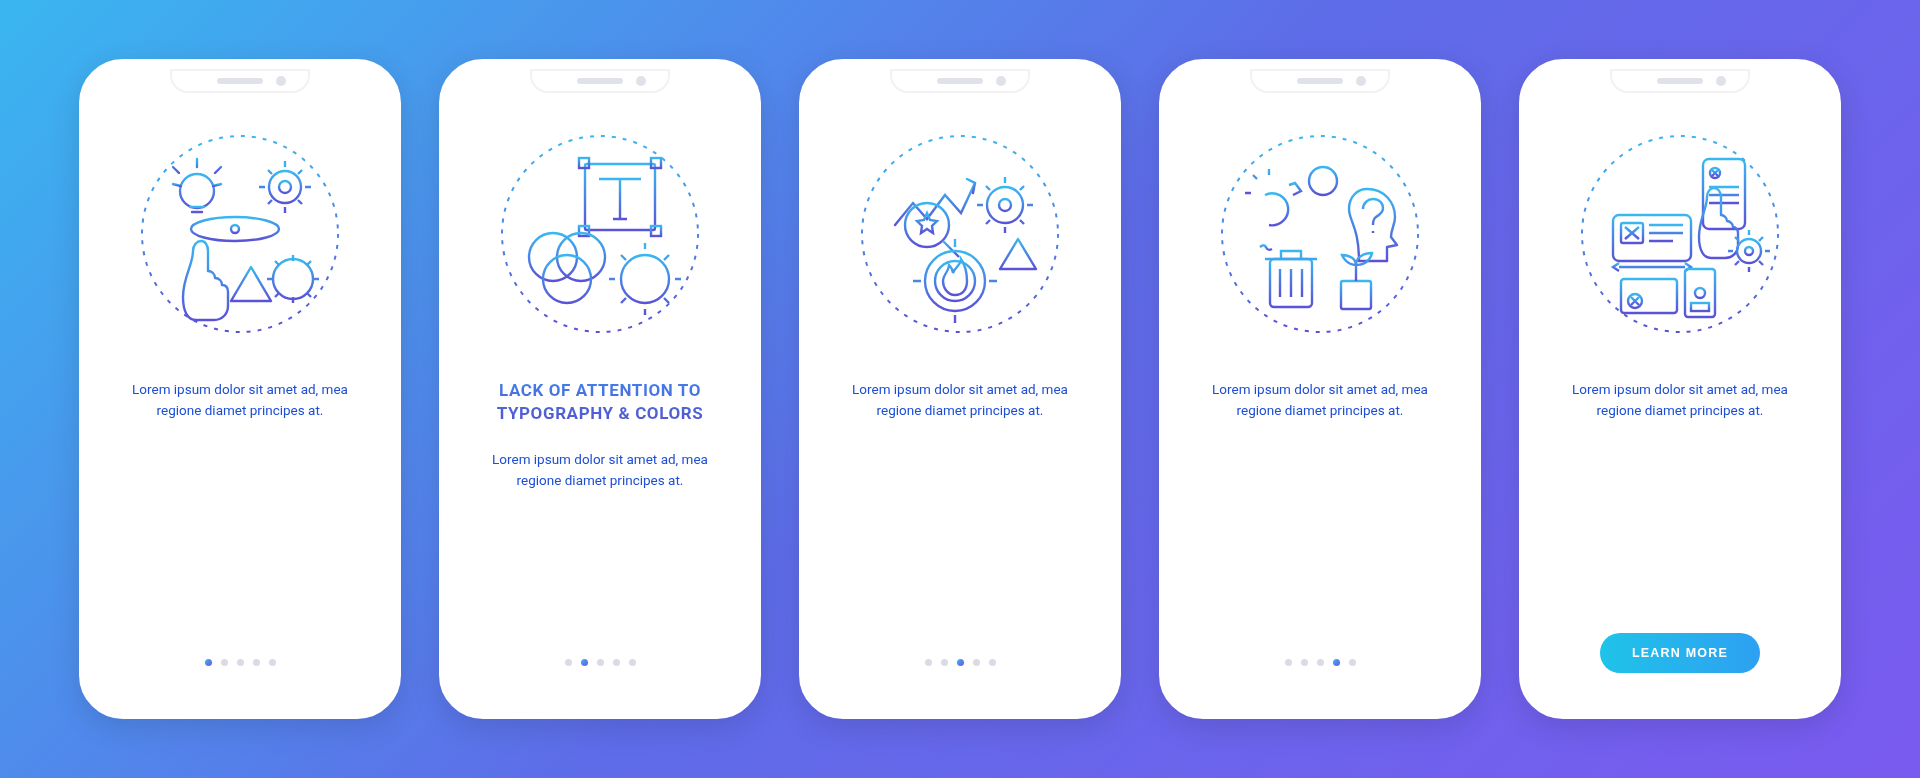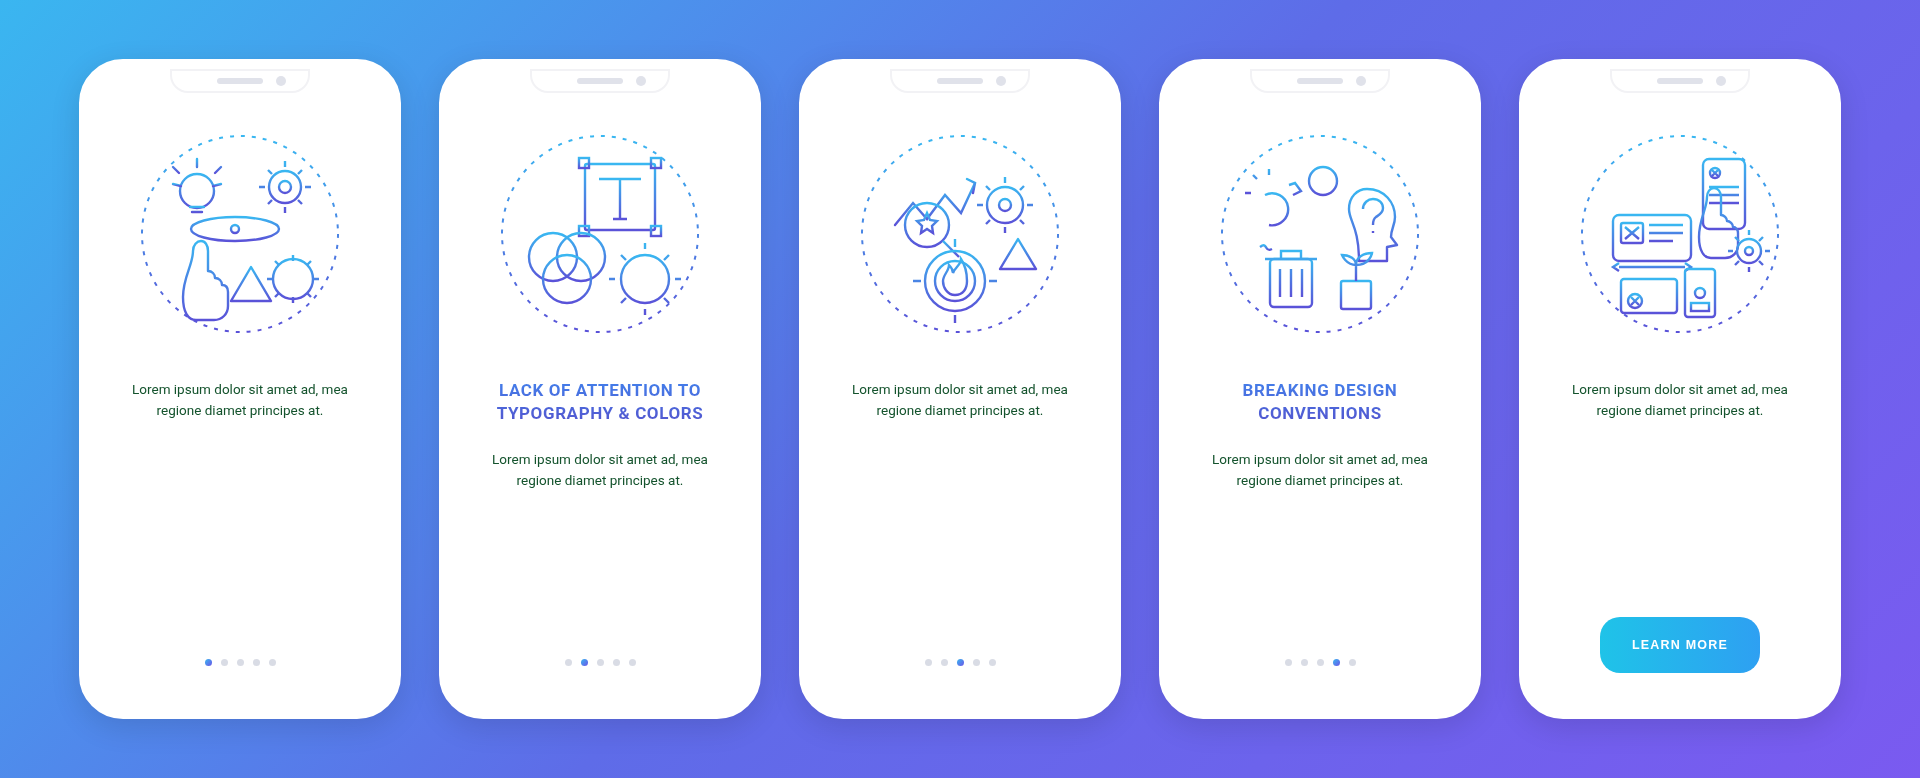--- a/index.html
+++ b/index.html
@@ -82,21 +82,21 @@
     color: transparent;
     min-height: 70px;
     display:flex; align-items:center;
     padding: 0 6px;
     text-transform: uppercase;
   }
   .body {
     font-size: 13.5px;
     line-height: 1.55;
     text-align: center;
-    color: #14532d;
+    color: #1d4ed8;
     margin-top: 12px;
     padding: 0 6px;
     flex: 1;
   }
   .dots {
     display: flex;
     gap: 9px;
     justify-content: center;
     margin-top: auto;
     margin-bottom: 6px;
@@ -105,21 +105,21 @@
   }
   .dot {
     width: 7px; height: 7px;
     border-radius: 50%;
     background: #d9dce5;
   }
   .dot.active {
     background: linear-gradient(135deg, #3AB6F0, #6A55E8);
   }
   .cta {
-    height: 56px;
+    height: 40px;
     padding: 0 32px;
     border-radius: 20px;
     border: none;
     background: linear-gradient(90deg, #1FC3E8, #2EA0F2);
     color: #fff;
     font-weight: 600;
     font-size: 12.5px;
     letter-spacing: 1.2px;
     margin-top: auto;
     margin-bottom: 6px;
@@ -328,21 +328,20 @@
           <path d="M45 118 c8 -6 4 6 12 2"></path>
         </g>
 
         <g stroke="url(#g4)" stroke-width="2.4" fill="none">
           <rect x="126" y="152" width="30" height="28" rx="2"></rect>
           <path d="M122 152 h38"></path>
           <path d="M141 152 v-16 c-10 0 -14 -10 -14 -10 8 0 14 4 14 10 0 -8 8 -12 16 -12 0 0 -2 12 -16 12"></path>
         </g>
       </svg>
     </div>
-    <div class="title">BREAKING DESIGN CONVENTIONS</div>
     <div class="body">Lorem ipsum dolor sit amet ad, mea regione diamet principes at.</div>
     <div class="dots">
       <span class="dot"></span>
       <span class="dot"></span>
       <span class="dot"></span>
       <span class="dot active"></span>
       <span class="dot"></span>
     </div>
   </div>
 </div>

